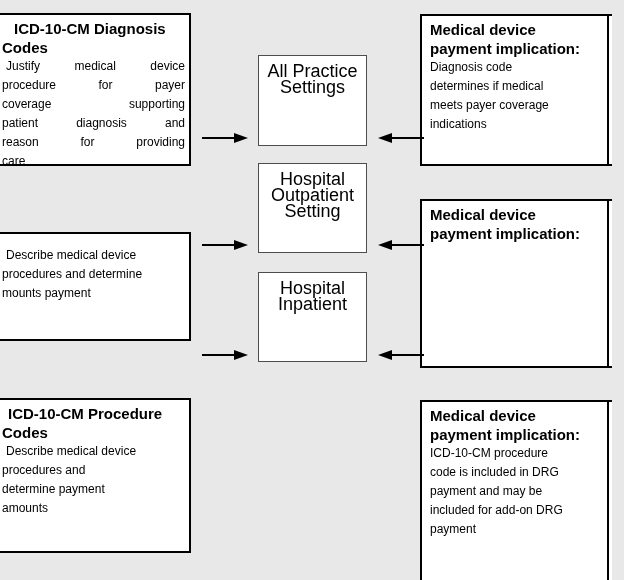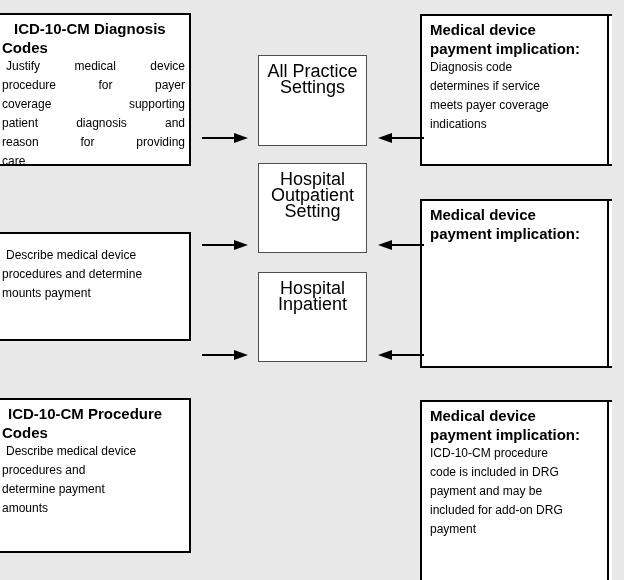--- a/index.html
+++ b/index.html
@@ -140,21 +140,21 @@
 
   <div class="box mid m3">
     <div class="label">Hospital
 Inpatient</div>
   </div>
 
   <div class="box right r1">
     <div class="title">Medical device
 payment implication:</div>
     <div class="body">Diagnosis code
-determines if service
+determines if medical
 meets payer coverage
 indications</div>
   </div>
 
   <div class="box right r2">
     <div class="title">Medical device
 payment implication:</div>
   </div>
 
   <div class="box right r3">

